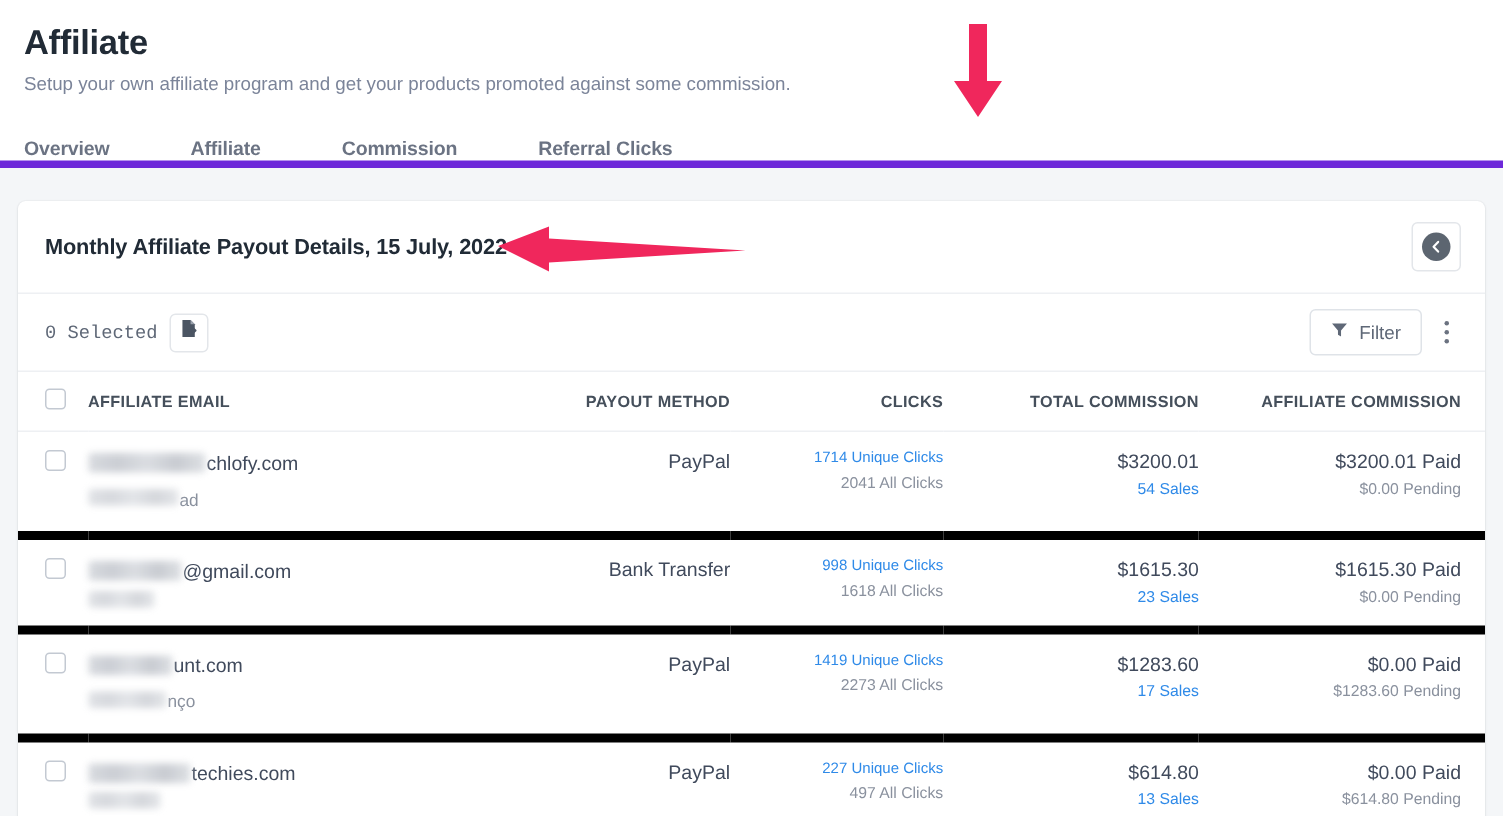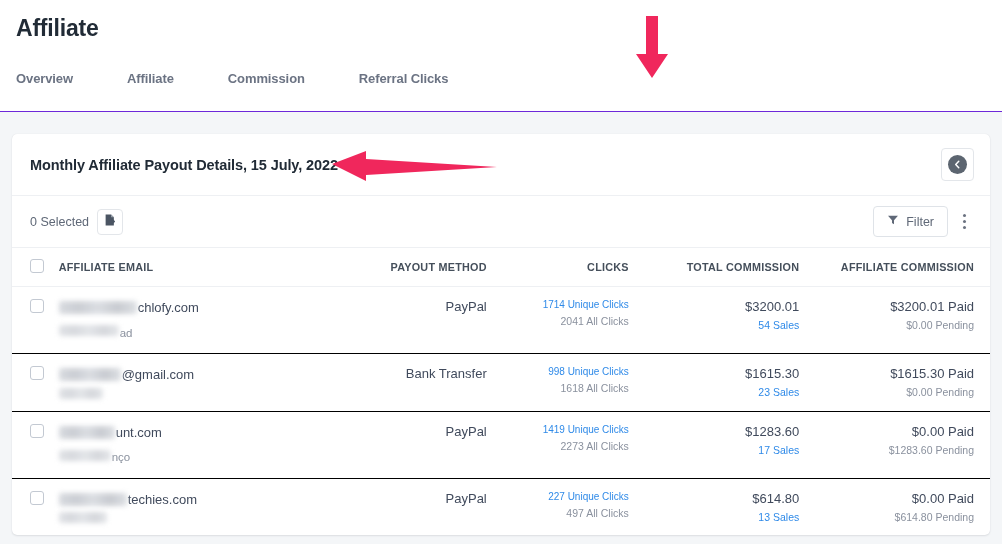--- a/index.html
+++ b/index.html
@@ -16,21 +16,21 @@
     background: #f4f6f8;
     color: #3c4257;
     -webkit-font-smoothing: antialiased;
   }
 
   
   .page-header {
     background: #ffffff;
     padding: 14px 0 0 0;
     position: relative;
-    border-bottom: 1px solid #6d28d9;
+    border-bottom: 5px solid #6d28d9;
     height: 112px;
   }
 
   .page-title {
     font-size: 23px;
     font-weight: 700;
     color: #212b36;
     letter-spacing: -0.2px;
     margin: 0 0 0 16px;
     line-height: 1.25;
@@ -111,21 +111,21 @@
 
   
   .toolbar {
     display: flex;
     align-items: center;
     justify-content: space-between;
     padding: 10px 14px 10px 18px;
     height: 52px;
     border-bottom: 1px solid #eef0f3;
   }
-  .toolbar-left { display: flex; align-items: center; gap: 8px; }
+  .toolbar-left { display: flex; align-items: center; gap: 8px; font-family: Liberation Mono, monospace; }
   .selected-count { font-size: 12.5px; color: #5f6877; }
 
   .icon-btn {
     width: 26px; height: 26px;
     border: 1px solid #e3e6ea;
     border-radius: 4px;
     background: #fff;
     display: flex; align-items: center; justify-content: center;
     cursor: pointer;
   }
@@ -169,21 +169,21 @@
     color: #454f5b;
     letter-spacing: 0.25px;
     text-transform: uppercase;
     padding: 11px 0 11px 0;
     border-bottom: 1px solid #eef0f3;
     white-space: nowrap;
   }
 
   .payout-table td {
     padding: 12px 0;
-    border-bottom: 1px solid #000000;
+    border-bottom: 6px solid #000000;
     vertical-align: top;
     font-size: 13px;
     color: #404a5c;
   }
   .payout-table tr:last-child td { border-bottom: none; }
 
   
   .col-check  { width: 46px; padding-left: 18px !important; text-align: left; }
   .col-email  { width: 232px; text-align: left; }
   .col-method { width: 190px; text-align: right; }
@@ -243,20 +243,21 @@
     width: 1002px; height: 544px;
     pointer-events: none;
     z-index: 50;
   }
 </style>
 </head>
 <body>
 
 <div class="page-header">
   <h1 class="page-title">Affiliate</h1>
+  <p class="page-subtitle">Setup your own affiliate program and get your products promoted against some commission.</p>
 
   <div class="tabs">
     <div class="tab">Overview</div>
     <div class="tab">Affiliate</div>
     <div class="tab">Commission</div>
     <div class="tab">Referral Clicks</div>
   </div>
 </div>
 
 <div class="card">

